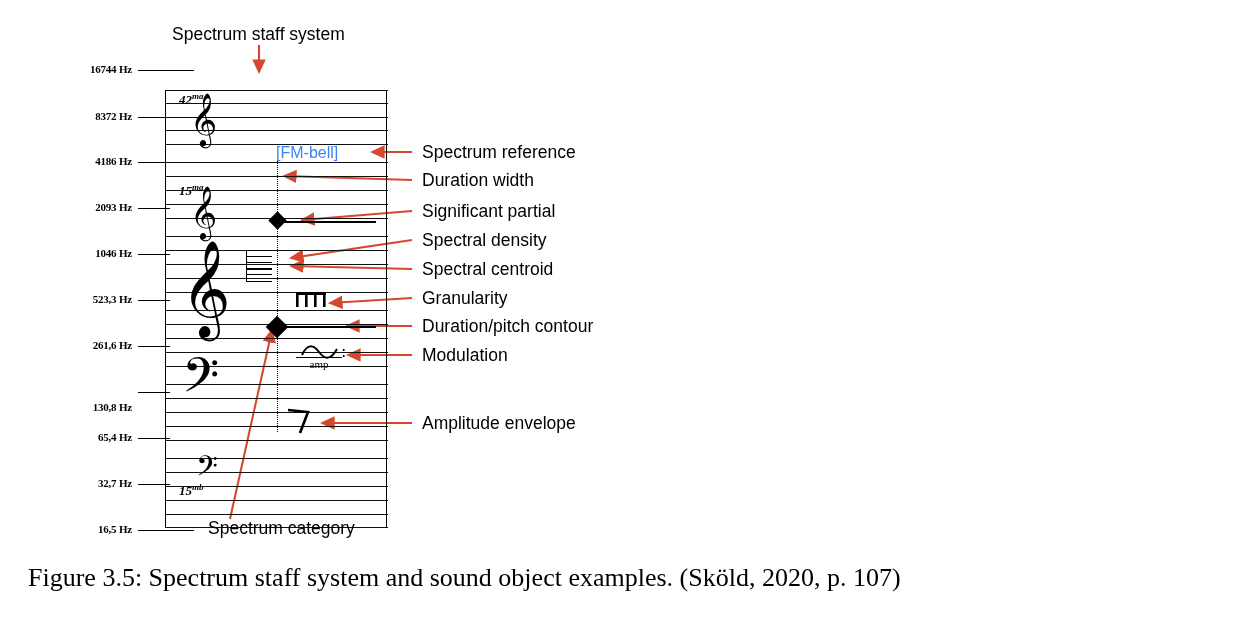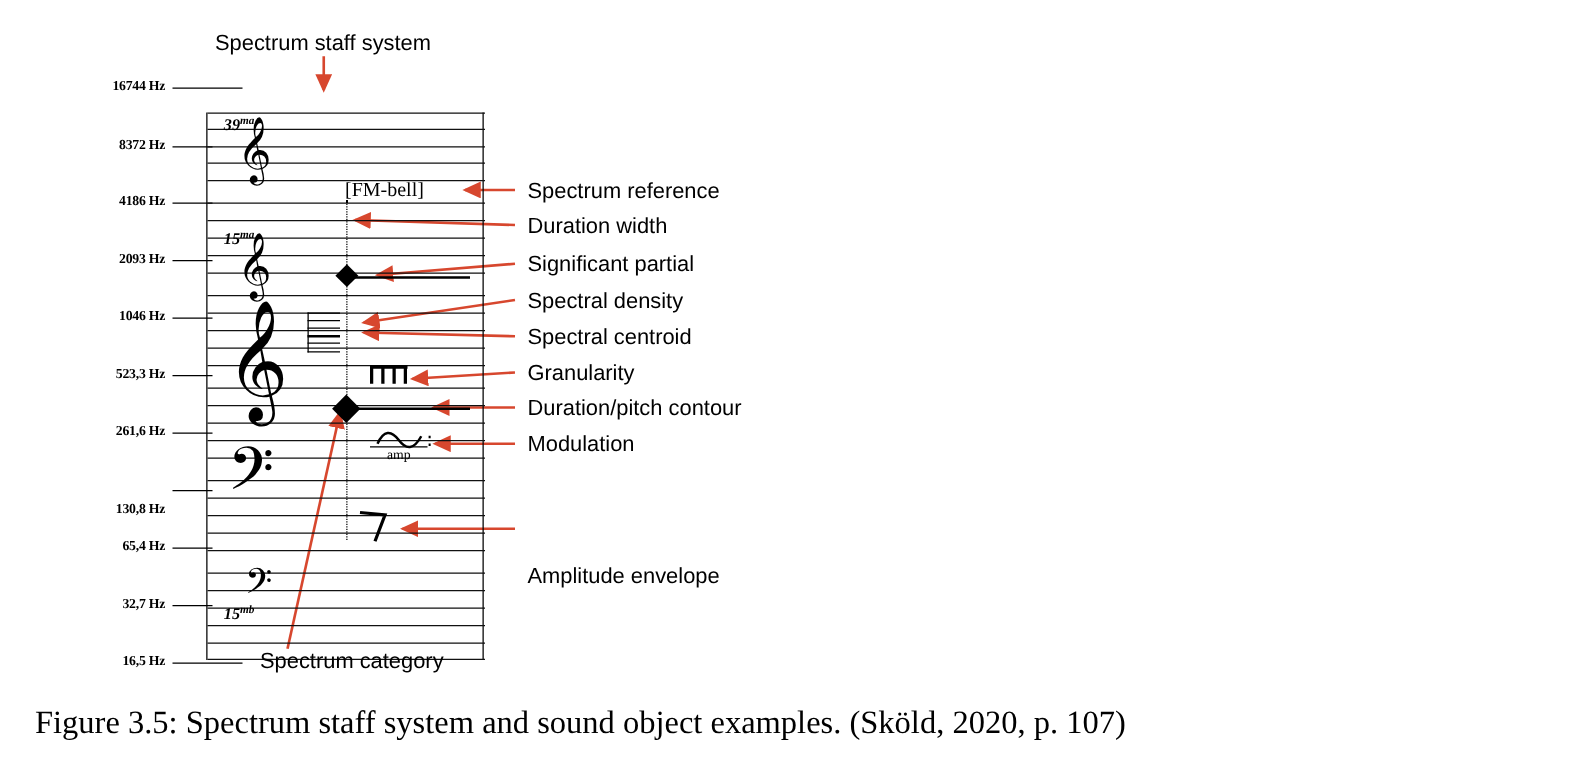--- a/index.html
+++ b/index.html
@@ -128,23 +128,23 @@
     position: absolute;
     left: 28px;
     top: 563px;
     font-family: "Liberation Serif", serif;
     font-size: 26px;
     color: #000;
     white-space: nowrap;
   }
   .fm-bell {
     position: absolute;
-    font-family: Liberation Serif, serif;
+    font-family: Liberation Sans, sans-serif;
     font-size: 16px;
-    color: #000000;
+    color: #3b82f6;
     white-space: nowrap;
   }
   .amp-mod {
     position: absolute;
     font-family: "Liberation Serif", serif;
     font-size: 11px;
     color: #000;
     text-align: center;
     white-space: nowrap;
   }
@@ -252,21 +252,21 @@
 
     <div class="staff-line" style="top:368px;"></div>
     <div class="staff-line" style="top:382px;"></div>
     <div class="staff-line" style="top:396px;"></div>
     <div class="staff-line" style="top:410px;"></div>
     <div class="staff-line" style="top:424px;"></div>
     <div class="staff-line" style="top:437px;"></div>
   </div>
 
   <div class="ottava" style="left:179px; top:91px;">
-    <span>39</span><sup>ma</sup>
+    <span>42</span><sup>ma</sup>
   </div>
   <div class="ottava" style="left:179px; top:182px;">
     <span>15</span><sup>ma</sup>
   </div>
   <div class="ottava" style="left:179px; top:482px;">
     <span>15</span><sup>mb</sup>
   </div>
 
   <div class="glyph" style="left:190px; top:96px; font-size:46px;">𝄞</div>
   <div class="glyph" style="left:190px; top:189px; font-size:46px;">𝄞</div>
@@ -309,19 +309,19 @@
   </svg>
 
   <div class="anno-label" style="left:422px; top:142px;">Spectrum reference</div>
   <div class="anno-label" style="left:422px; top:170px;">Duration width</div>
   <div class="anno-label" style="left:422px; top:201px;">Significant partial</div>
   <div class="anno-label" style="left:422px; top:230px;">Spectral density</div>
   <div class="anno-label" style="left:422px; top:259px;">Spectral centroid</div>
   <div class="anno-label" style="left:422px; top:288px;">Granularity</div>
   <div class="anno-label" style="left:422px; top:316px;">Duration/pitch contour</div>
   <div class="anno-label" style="left:422px; top:345px;">Modulation</div>
-  <div class="anno-label" style="left:422px; top:413px;margin-top:37px;">Amplitude envelope</div>
+  <div class="anno-label" style="left:422px; top:413px;">Amplitude envelope</div>
 
   <div class="top-label" style="left:208px; top:518px;">Spectrum category</div>
 
   <div class="caption">Figure 3.5: Spectrum staff system and sound object examples. (Sköld, 2020, p. 107)</div>
 
 </div>
 
 </body></html>

